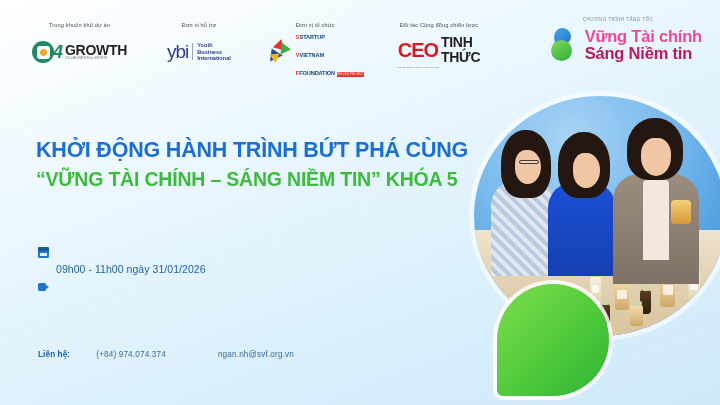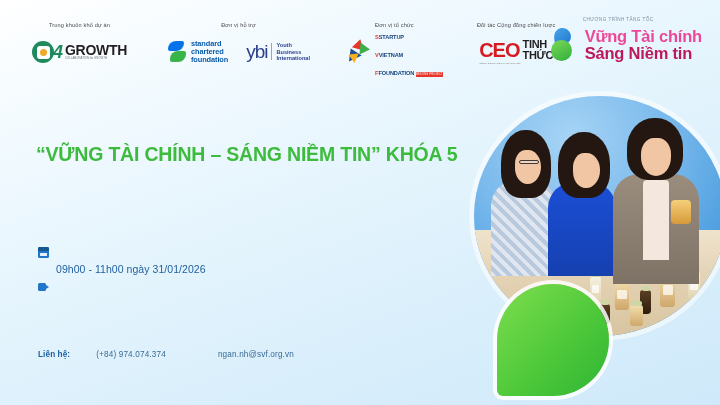--- a/index.html
+++ b/index.html
@@ -76,21 +76,21 @@
        border-bottom:9px solid #f7b21b; left:3px;top:15px; transform:rotate(175deg); }
   .svf-txt{ font-size:5.6px;font-weight:800;color:#17457f;line-height:1.22;letter-spacing:-.1px; }
   .svf-txt b{ color:#e8342a; }
   .svf-pill{ margin-top:1px;background:#e8342a;color:#fff;font-size:2.6px;
              text-align:center;padding:1px 0;letter-spacing:.2px; }
 
   
   .lg-ceo{ display:flex;flex-direction:column;align-items:flex-start; }
   .ceo-row{ display:flex;align-items:center;gap:3px; }
   .ceo-word{ font-size:20px;font-weight:900;color:#d71921;line-height:.92;letter-spacing:-1px; }
-  .ceo-tt{ font-size:11px;font-weight:900;color:#231f20;line-height:1.02;letter-spacing:-.3px; }
+  .ceo-tt{ font-size:14px;font-weight:900;color:#231f20;line-height:1.02;letter-spacing:-.3px; }
   .ceo-sub{ font-size:2.5px;color:#7d7d7d;margin-top:1.5px;letter-spacing:.1px; }
 
   
   .prog-logo{
     position:absolute; right:18px; top:24px;
     display:flex; align-items:flex-start; gap:4px;
   }
   .prog-caption{
     position:absolute; left:34px; top:-7px;
     font-size:4.6px; color:#7b8fa3; letter-spacing:.45px; white-space:nowrap;
@@ -217,31 +217,20 @@
           <span class="growth-word">GROWTH</span>
           <span class="growth-sub">COLLABORATION for GROWTH</span>
         </span>
       </div>
     </div>
   </div>
 
   <div class="pgroup" style="margin-left:40px;">
     <div class="pcap">Đơn vị hỗ trợ</div>
     <div class="plogos">
-      <div class="lg-scf">
-        <span class="scf-mark">
-          <i class="scf-b1"></i>
-            <i class="scf-b2"></i>
-        </span>
-        <span class="scf-txt">
-          <span>standard</span><br>
-          <span>chartered</span><br>
-          <span>foundation</span>
-        </span>
-      </div>
       <div class="lg-ybi">
         <span class="ybi-word">ybi</span>
         <span class="ybi-bar"></span>
         <span class="ybi-txt">
           <span>Youth</span><br>
           <span>Business</span><br>
           <span>International</span>
         </span>
       </div>
     </div>
@@ -344,20 +333,21 @@
       <span class="p-face" style="left:28px;top:22px;width:30px;height:38px;border-radius:44% 44% 52% 52%;"></span>
       <span class="jar-hold" style="left:58px;top:84px;"></span>
     </div>
 
   </div>
 </div>
 
 <div class="leaf"></div>
 
 <div class="copy">
+  <div class="h1">KHỞI ĐỘNG HÀNH TRÌNH BỨT PHÁ CÙNG</div>
   <div class="h2">“VỮNG TÀI CHÍNH – SÁNG NIỀM TIN” KHÓA 5</div>
 </div>
 
 <div class="meta">
   <div class="meta-row">
     <span class="ic ic-cal"></span>
     <span class="meta-txt">09h00 - 11h00 ngày 31/01/2026</span>
   </div>
   <div class="meta-row">
     <span class="ic ic-cam"></span>

